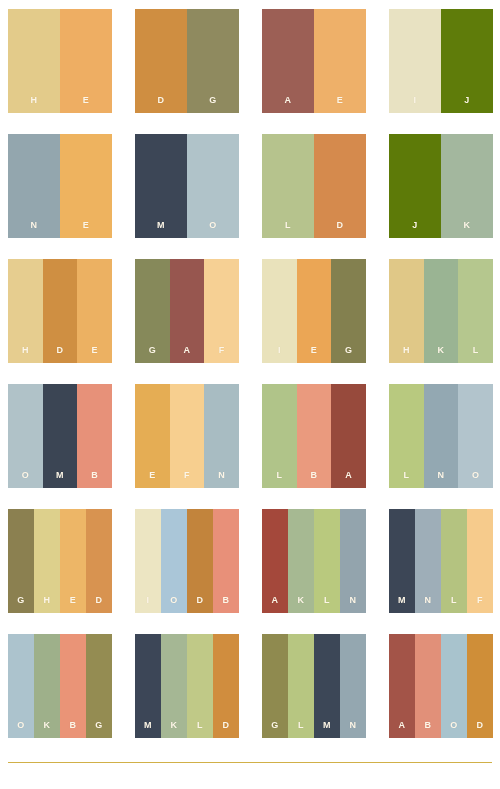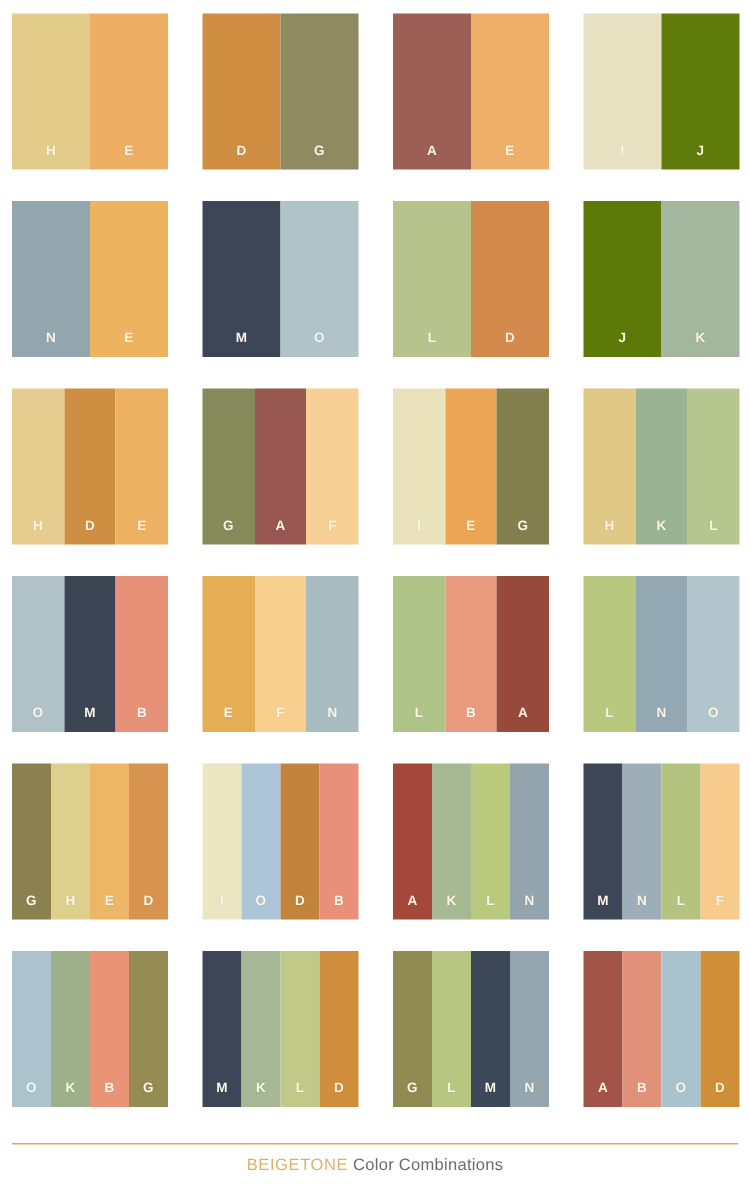--- a/index.html
+++ b/index.html
@@ -367,17 +367,13 @@
         <span class="stripe-label">O</span>
       </div>
       <div class="stripe" style="background: rgb(207, 142, 56);">
         <span class="stripe-label">D</span>
       </div>
     </div>
   </div>
 
 <div id="footer">
   <div id="footer-rule"></div>
-  <div id="footer-caption">
-    <span id="footer-brand">BEIGETONE</span>
-    <span id="footer-rest">Color Combinations</span>
-  </div>
 </div>
 
 </body></html>

